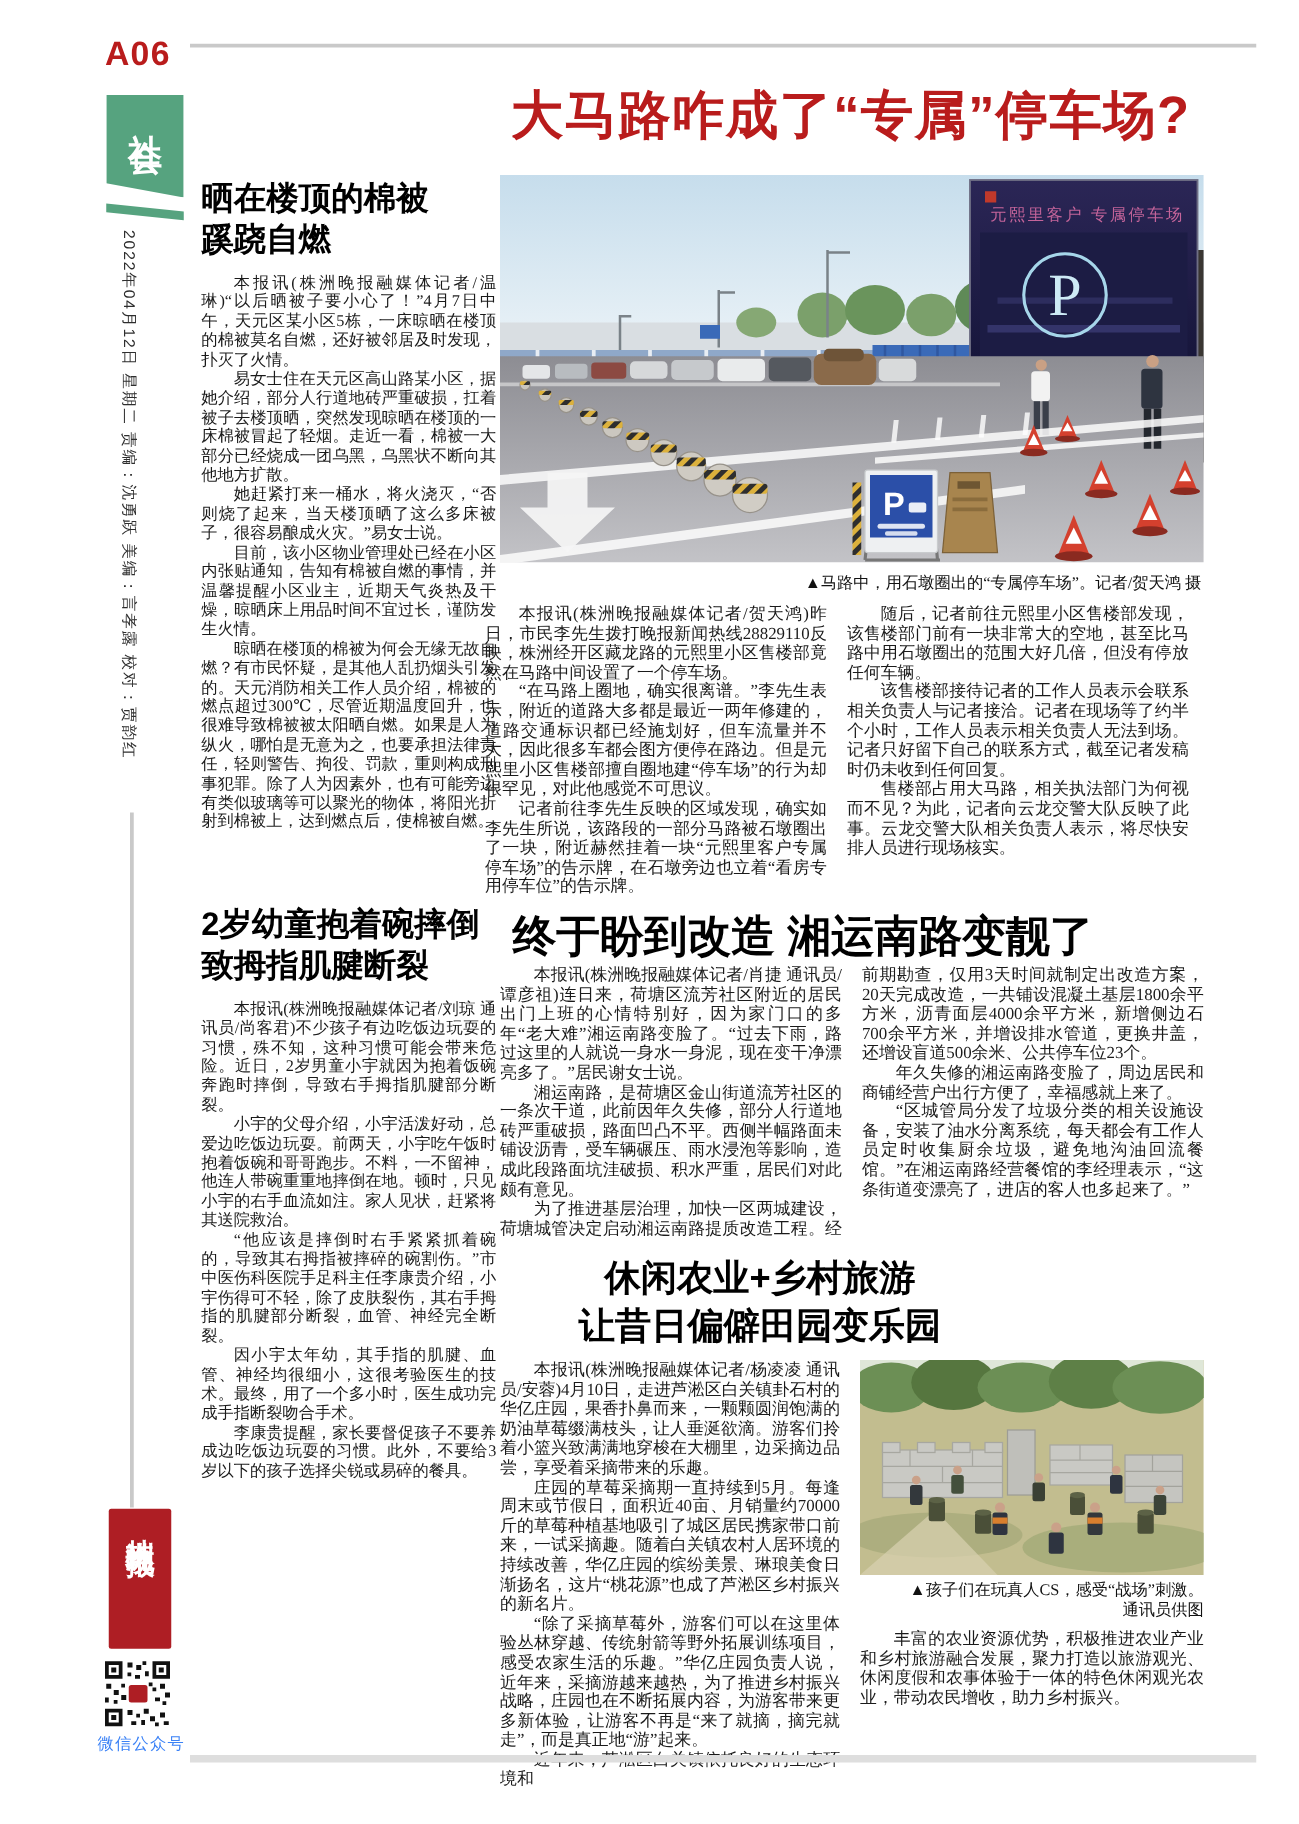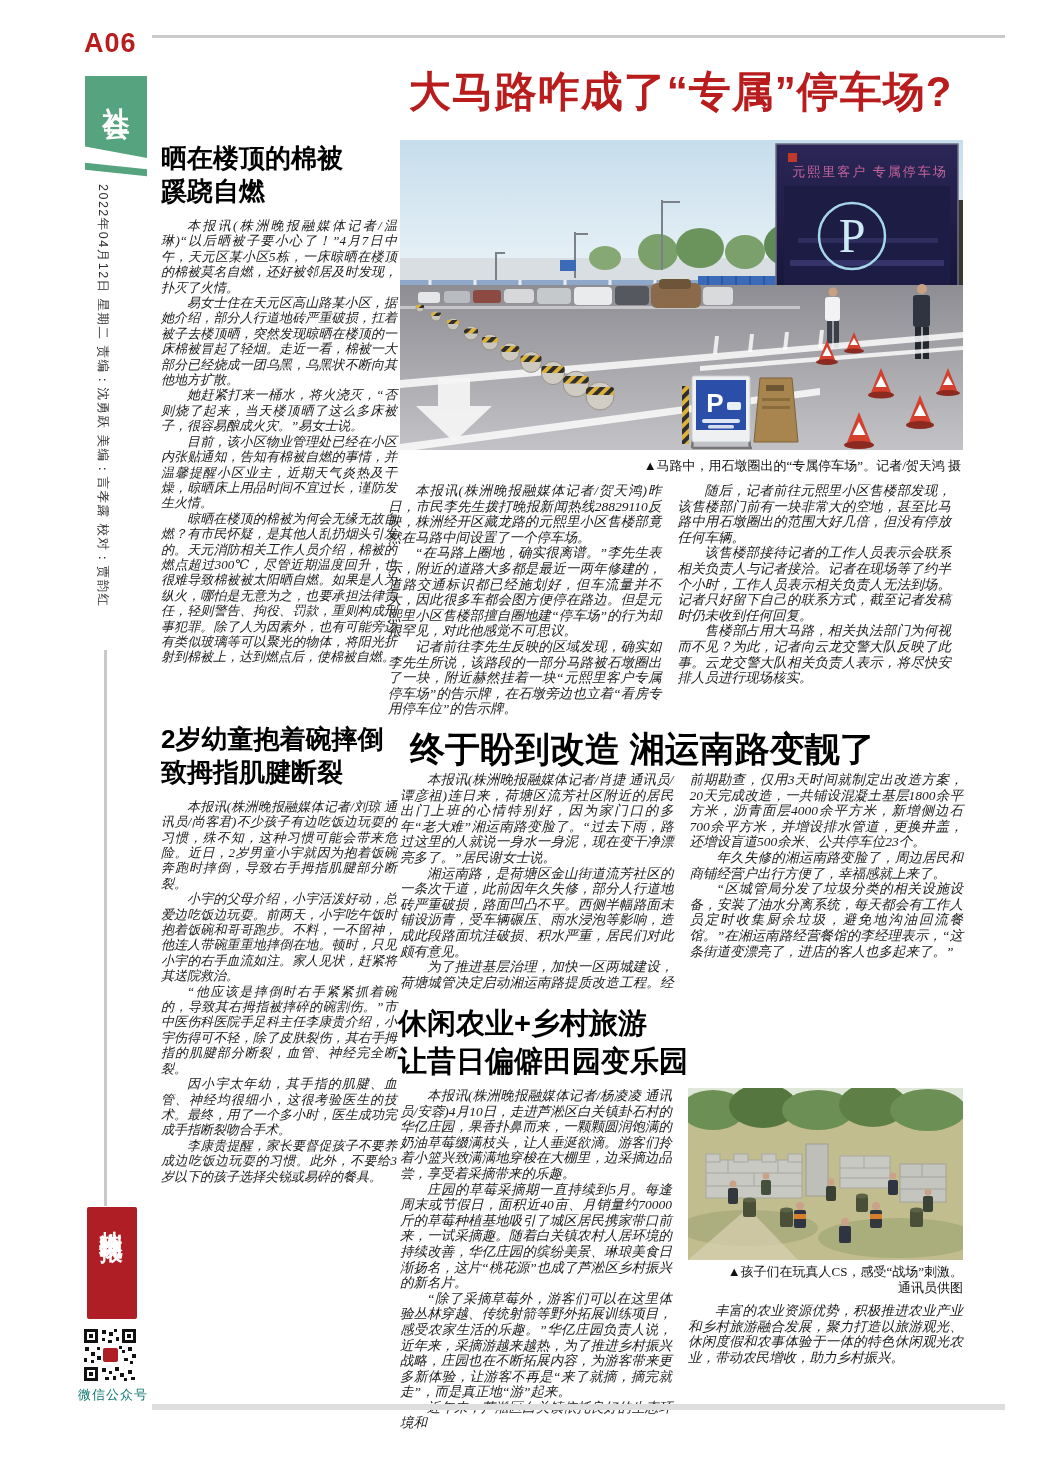--- a/index.html
+++ b/index.html
@@ -14,32 +14,32 @@
   .section-label{writing-mode:vertical-rl;text-orientation:upright;color:#ffffff;
                  font-family:"Liberation Sans","DejaVu Sans",sans-serif;font-weight:900;
                  font-size:27px;letter-spacing:5px;margin:10px auto 0 auto;display:block;text-align:center;}
   .edition{writing-mode:vertical-rl;text-orientation:sideways;font-family:"Liberation Sans","DejaVu Sans",sans-serif;
            font-size:12.5px;color:#2e2e2e;letter-spacing:1.5px;height:430px;}
   .vdivider{background:#c9c9c9;}
   .masthead{background:#ae1e24;border-radius:2px;text-align:center;}
   .masthead span{writing-mode:vertical-rl;text-orientation:upright;color:#fff;
                  font-family:"DejaVu Serif","Liberation Serif",serif;font-weight:bold;
                  font-size:23px;letter-spacing:3px;padding-top:5px;display:inline-block;}
-  .wechat{font-family:"Liberation Sans","DejaVu Sans",sans-serif;font-size:13px;color:#0f766e;letter-spacing:1px;}
+  .wechat{font-family:"Liberation Sans","DejaVu Sans",sans-serif;font-size:13px;color:#3b82f6;letter-spacing:1px;}
   .side-col{width:236px;}
   .side-title{font-family:"Liberation Sans","DejaVu Sans",sans-serif;font-weight:900;
               font-size:26px;line-height:33px;color:#000;margin:0 0 10px 0;}
-  .side-body p, .flow-body p, .col3 p{margin:0;text-indent:2em;text-align:justify;font-style:italic;}
+  .side-body p, .flow-body p, .col3 p{margin:0;text-indent:2em;text-align:justify;}
   .side-body{font-size:13px;line-height:15.4px;}
   .headline1{font-family:"Liberation Sans","DejaVu Sans",sans-serif;font-weight:900;
              font-size:42px;color:#b91c1c;text-align:center;letter-spacing:1px;margin:0;}
   .headline2{font-family:"Liberation Sans","DejaVu Sans",sans-serif;font-weight:900;
              font-size:35px;color:#000;margin:0;letter-spacing:0px;}
   .headline3{font-family:"Liberation Sans","DejaVu Sans",sans-serif;font-weight:900;
-             font-size:29px;line-height:38px;color:#000;margin:0;}
+             font-size:29px;line-height:38px;color:#000;margin:0;text-align:center;}
   .caption{font-size:13px;color:#111;text-align:right;}
   .flow-body{column-count:2;column-gap:16px;column-fill:auto;font-size:13.5px;line-height:15.6px;}
   .art3{display:flex;gap:16px;}
   .col3{width:272px;font-size:13.5px;line-height:15.6px;}
   .col3-right{width:275px;}
   .cont{ text-align:justify;margin:0;}
   .photo-frame{display:block;}
 </style>
 </head>
 <body>

